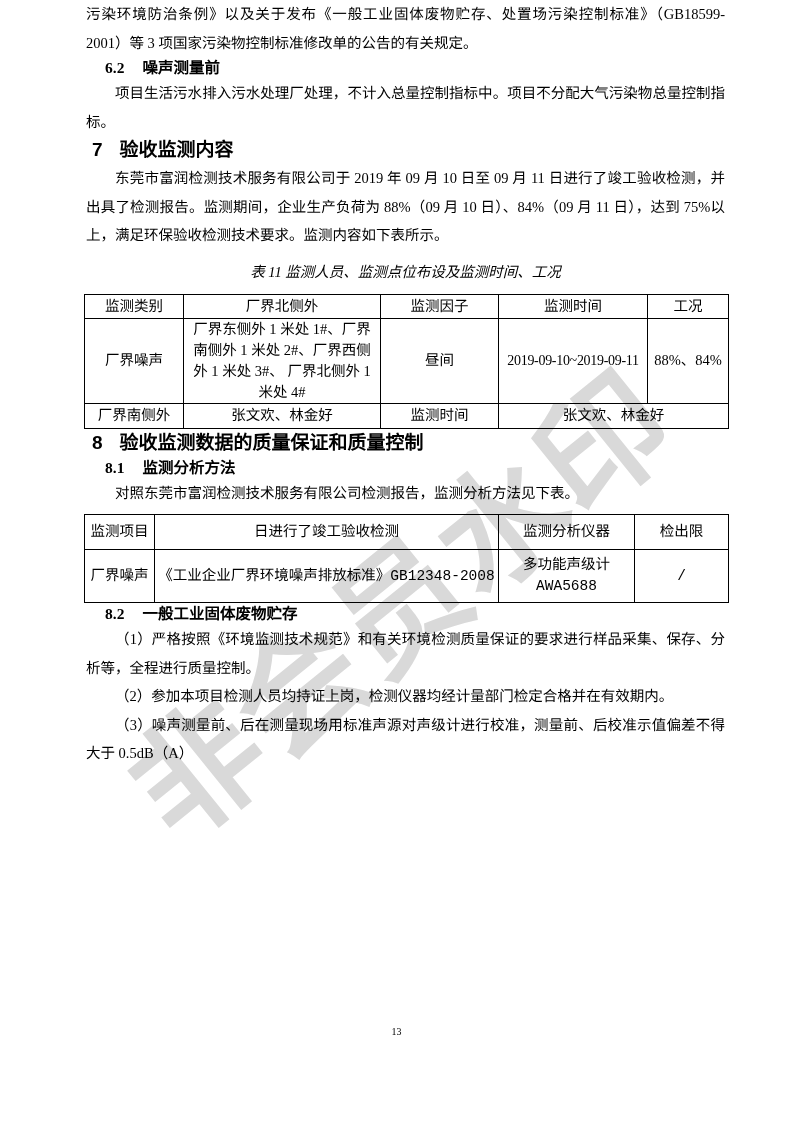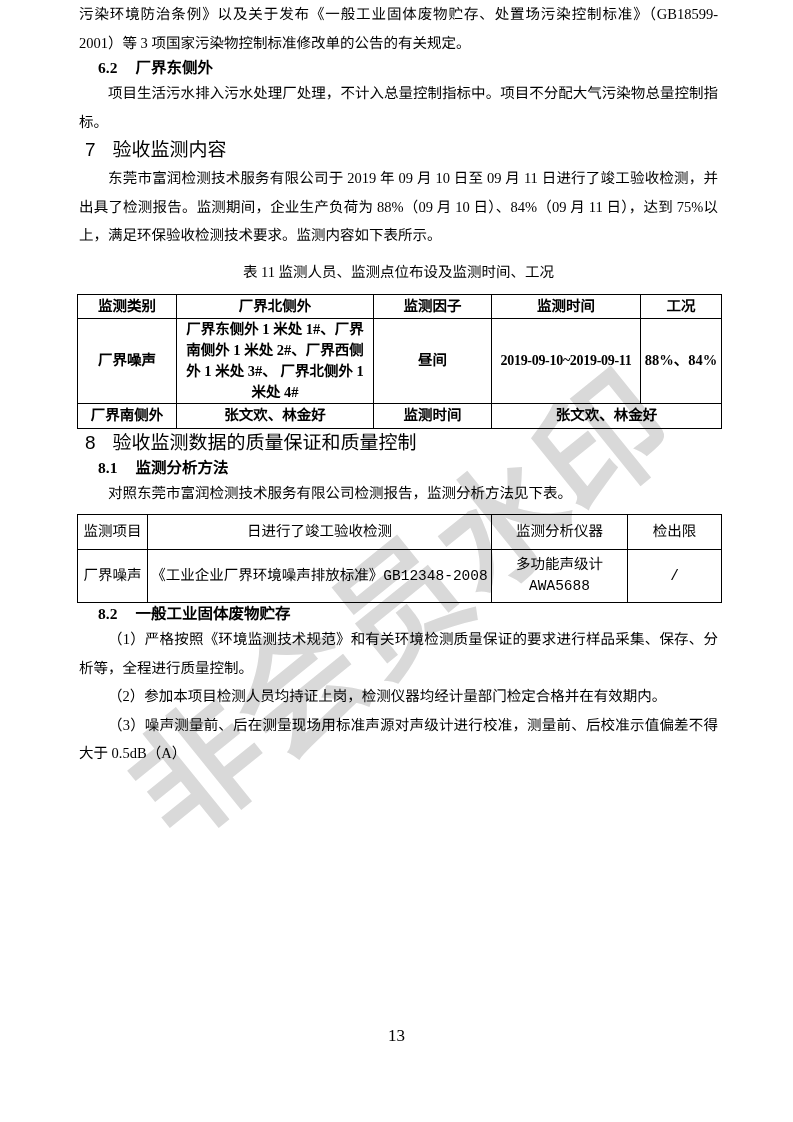--- a/index.html
+++ b/index.html
@@ -24,50 +24,51 @@
     letter-spacing:2px;
     color:#d9d9d9;
     white-space:nowrap;
     transform:rotate(-39deg);
     transform-origin:center center;
     z-index:0;
     user-select:none;
   }
   
   .content{
-    position:absolute;left:79px;top:0;width:639px;z-index:1;
+    position:absolute;left:86px;top:0;width:639px;z-index:1;
   }
   p.body{
     margin:0;
     font-size:14.5px;
     line-height:28.5px;
     text-align:justify;
   }
   p.indent{text-indent:2em;}
   h2.sec{
     margin:0 0 0 6px;
     font-family:"Liberation Sans","DejaVu Sans",sans-serif;
     font-size:19px;
     line-height:28px;
-    font-weight:normal;
+    font-weight:bold;
   }
   h2.sec .num{margin-right:17px;}
   h3.sub{
     margin:0 0 0 19px;
     font-family:"Liberation Sans","DejaVu Sans",sans-serif;
     font-size:15.5px;
     line-height:22px;
     font-weight:bold;
   }
   h3.sub .num{margin-right:18px;font-family:"Liberation Serif","DejaVu Serif",serif;}
   .caption{
     margin:0;
     font-size:14.5px;
     line-height:22px;
     text-align:center;
+    font-style:italic;
   }
   
   table.doc{
     border-collapse:collapse;
     table-layout:fixed;
     width:644px;
     margin-left:-2px;
     font-size:14.5px;
   }
   table.doc td{
@@ -93,50 +94,50 @@
   .t12-c3{width:136px;} .t12-c4{width:94px;}
   .t12-head td{height:34px;}
   .t12-data td{height:52px;line-height:24px;}
   
   .mt-intro{margin-top:104px;}
   .mt-h62{margin-top:7px;}
   .mt-p62{margin-top:3px;}
   .mt-h7{margin-top:13px;}
   .mt-p7{margin-top:7px;}
   .mt-cap11{margin-top:11px;}
-  .mt-t11{margin-top:11px;font-weight:bold;}
+  .mt-t11{margin-top:11px;}
   .mt-h8{margin-top:11px;}
   .mt-h81{margin-top:14px;}
   .mt-p81{margin-top:2px;}
   .mt-cap12{margin-top:2px;}
   .mt-t12{margin-top:7px;font-family:Liberation Mono, monospace;}
   .mt-h82{margin-top:8px;}
   .mt-items{margin-top:0;}
   
   .page-number{
     position:absolute;
     left:0;right:0;top:1026px;
     text-align:center;
-    font-size:17px;
+    font-size:10px;
     z-index:1;
   }
 </style>
 </head>
 <body>
 
 <div class="page">
 
   <div class="watermark" style="color: rgb(217, 217, 217);">非会员水印</div>
 
   <div class="content">
 
     <p class="body mt-intro">污染环境防治条例》以及关于发布《一般工业固体废物贮存、处置场污染控制标准》（GB18599-2001）等 3 项国家污染物控制标准修改单的公告的有关规定。</p>
 
     <h3 class="sub mt-h62">
-      <span class="num">6.2</span><span>厂界东侧外</span>
+      <span class="num">6.2</span><span>噪声测量前</span>
     </h3>
     <p class="body indent mt-p62">项目生活污水排入污水处理厂处理，不计入总量控制指标中。项目不分配大气污染物总量控制指标。</p>
 
     <h2 class="sec mt-h7">
       <span class="num">7</span><span>验收监测内容</span>
     </h2>
     <p class="body indent mt-p7">东莞市富润检测技术服务有限公司于 2019 年 09 月 10 日至 09 月 11 日进行了竣工验收检测，并出具了检测报告。监测期间，企业生产负荷为 88%（09 月 10 日）、84%（09 月 11 日），达到 75%以上，满足环保验收检测技术要求。监测内容如下表所示。</p>
 
     <p class="caption mt-cap11">表 11  监测人员、监测点位布设及监测时间、工况</p>
 

